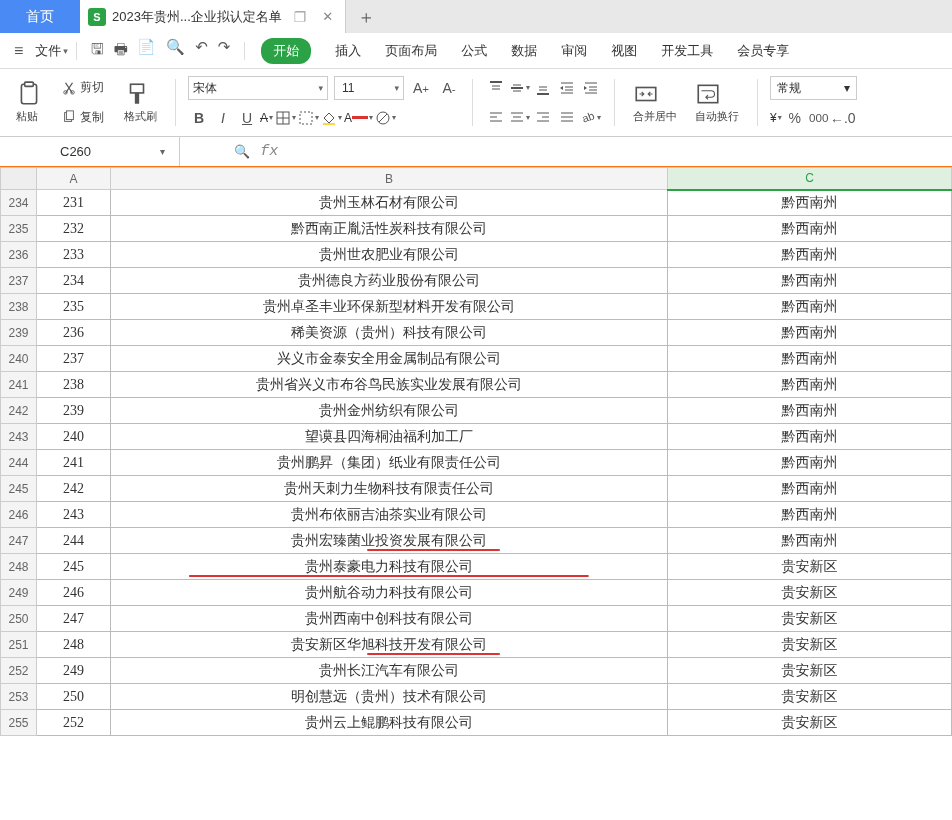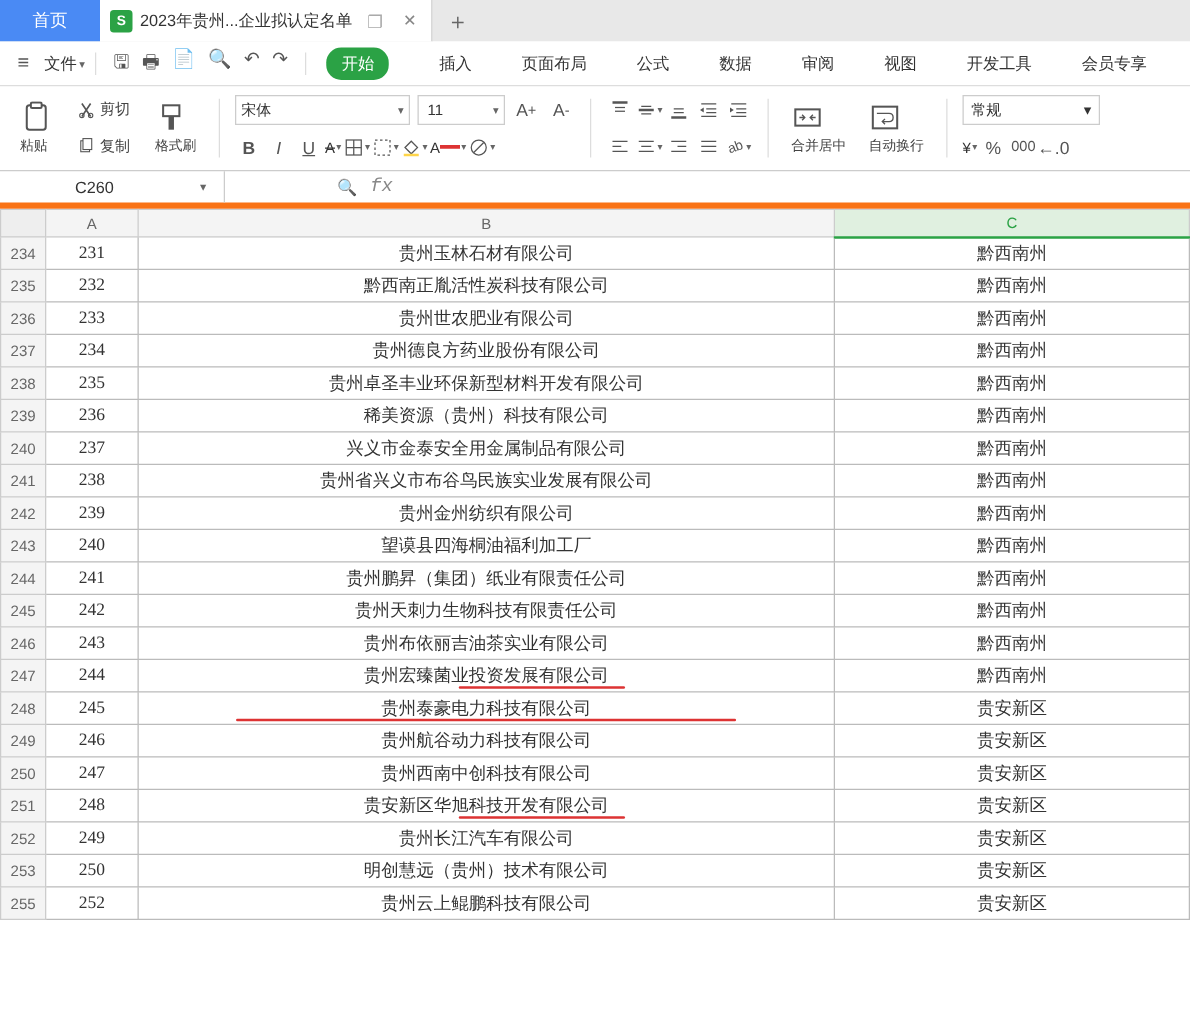--- a/index.html
+++ b/index.html
@@ -15,21 +15,21 @@
   .tab-add { width: 40px; display: flex; align-items: center; justify-content: center; font-size: 18px; color: #666; cursor: pointer; }
   
   
   .menu-bar { height: 36px; border-bottom: 1px solid #ddd; display: flex; align-items: center; padding: 0 10px; gap: 4px; }
   .hamburger { font-size: 16px; color: #555; padding: 0 4px; cursor: pointer; }
   .file-menu { font-size: 13px; padding: 0 4px; cursor: pointer; display: flex; align-items: center; gap: 2px; }
   .file-menu .caret { font-size: 9px; color: #666; }
   .quick-access { display: flex; gap: 10px; padding: 0 10px; }
   .qa-icon { font-size: 15px; color: #555; cursor: pointer; }
   .qa-sep { width: 1px; background: #ddd; height: 18px; }
-  .ribbon-tabs { display: flex; gap: 40px; margin-left: 12px; font-size: 13px; }
+  .ribbon-tabs { display: flex; gap: 24px; margin-left: 12px; font-size: 13px; }
   .ribbon-tab { cursor: pointer; padding: 4px 0; }
   .ribbon-tab.active { background: #2ba245; color: #fff; padding: 4px 12px; border-radius: 12px; }
   
   
   .ribbon { height: 68px; border-bottom: 1px solid #ccc; display: flex; align-items: stretch; padding: 4px 10px; gap: 10px; }
   .rib-group { display: flex; flex-direction: column; justify-content: space-around; }
   .rib-group.h { flex-direction: row; align-items: center; gap: 6px; }
   .rib-vsep { width: 1px; background: #ddd; margin: 6px 2px; }
   .rib-big { display: flex; flex-direction: column; align-items: flex-start; justify-content: center; gap: 2px; padding: 0 6px; cursor: pointer; font-size: 11px; color: #444; }
   .rib-big svg, .rib-big .big-icon { width: 26px; height: 26px; }
@@ -37,24 +37,24 @@
   .rib-small svg { width: 14px; height: 14px; }
   .font-row { display: flex; align-items: center; gap: 6px; }
   .font-select { height: 24px; border: 1px solid #ccc; font-size: 12px; padding: 0 4px; display: flex; align-items: center; gap: 40px; cursor: pointer; }
   .font-select.name { width: 140px; justify-content: space-between; }
   .font-select.size { width: 70px; justify-content: flex-end; }
   .font-select .caret { font-size: 9px; color: #666; }
   .icon-btn { width: 22px; height: 22px; display: inline-flex; align-items: center; justify-content: center; cursor: pointer; color: #555; font-size: 14px; }
   .icon-row { display: flex; gap: 2px; align-items: center; }
   .icon-drop { display: inline-flex; align-items: center; cursor: pointer; }
   .icon-drop .caret { font-size: 8px; color: #666; padding-left: 1px; }
-  .fmt-select { border: 1px solid #ccc; height: 24px; padding: 0 6px; display: flex; align-items: center; gap: 8px; font-size: 12px; cursor: pointer; width: 110px; justify-content: space-between; }
-  
-  
-  .fx-bar { height: 30px; border-bottom: 5px solid #f97316; display: flex; align-items: stretch; gap: 36px; }
+  .fmt-select { border: 1px solid #ccc; height: 24px; padding: 0 6px; display: flex; align-items: center; gap: 8px; font-size: 12px; cursor: pointer; width: 87px; justify-content: space-between; }
+  
+  
+  .fx-bar { height: 30px; border-bottom: 1px solid #f97316; display: flex; align-items: stretch; }
   .name-box { width: 180px; border-right: 1px solid #ccc; display: flex; align-items: center; justify-content: space-between; padding: 0 10px 0 60px; font-size: 13px; cursor: text; }
   .name-box .caret { font-size: 10px; color: #666; cursor: pointer; padding: 0 4px; }
   .fx-icons { display: flex; align-items: center; gap: 10px; padding: 0 14px 0 54px; color: #888; }
   .fx-icons .fx { font-style: italic; font-family: Liberation Mono, monospace; font-size: 15px; }
   .fx-input { flex: 1; }
   
   
   .sheet { overflow: hidden; }
   .sheet table { border-collapse: collapse; width: 100%; table-layout: fixed; }
   .col-hdr th { background: #f4f4f4; border: 1px solid #ccc; font-weight: normal; font-size: 12px; color: #666; text-align: center; height: 22px; }

